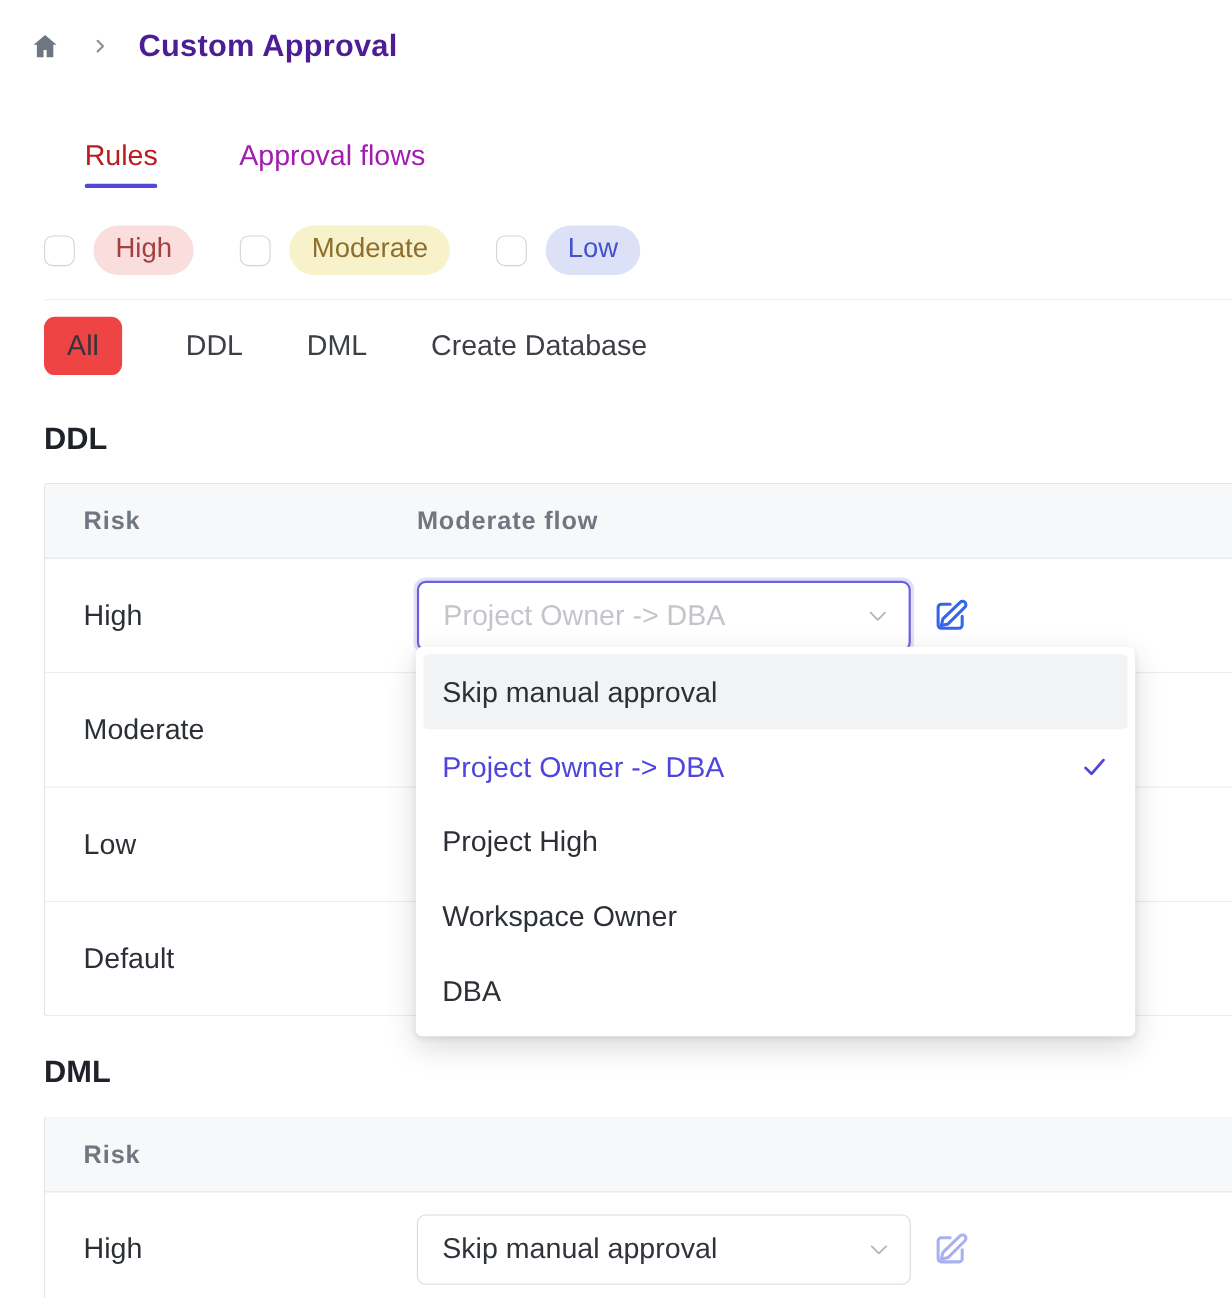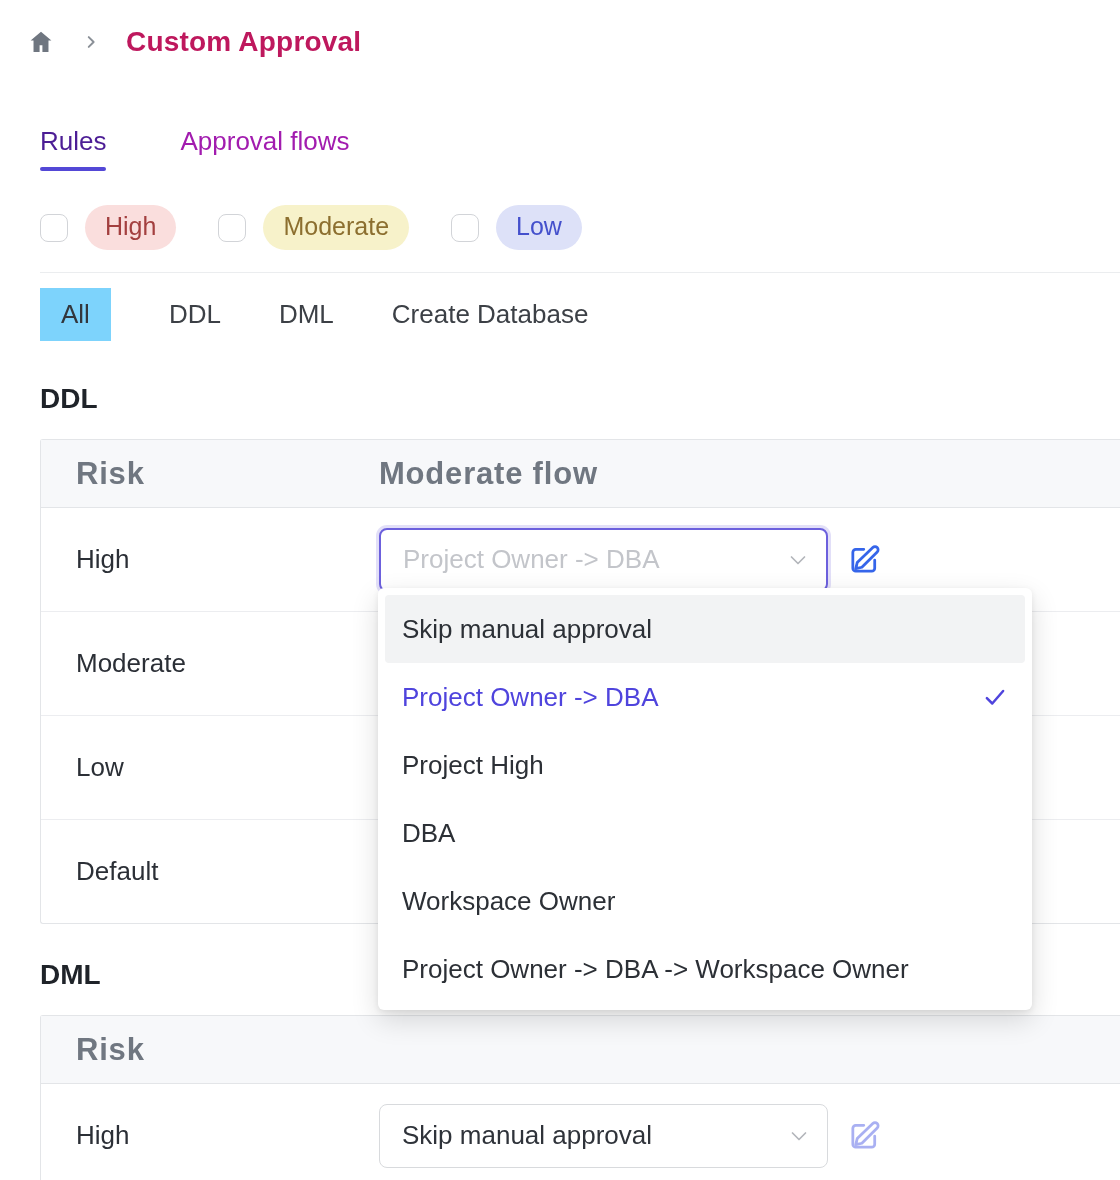--- a/index.html
+++ b/index.html
@@ -16,63 +16,63 @@
 
   
   .breadcrumb {
     display: flex;
     align-items: center;
     padding: 26px 0 0 28px;
     height: 32px;
   }
   .breadcrumb .home-icon { width: 26px; height: 26px; display: inline-flex; }
   .breadcrumb .crumb-chevron { width: 18px; height: 18px; margin: 0 26px 0 28px; display: inline-flex; }
-  .page-title { font-size: 28px; font-weight: 600; color: #be185d; letter-spacing: 0.2px; }
+  .page-title { font-size: 28px; font-weight: 600; color: #4c1d95; letter-spacing: 0.2px; }
 
   
   .tabs { margin: 68px 0 0 40px; display: flex; gap: 74px; }
   .tab { position: relative; font-size: 26px; font-weight: 500; color: #a21caf; padding-bottom: 14px; cursor: pointer; }
-  .tab.active { color: #4c1d95; }
+  .tab.active { color: #b91c1c; margin-left: 37px; }
   .tab .underline { position: absolute; left: 0; right: 0; bottom: 0; height: 4px; border-radius: 3px; background: #5348d6; }
 
   
   .risk-row { margin: 34px 0 0 40px; display: flex; align-items: center; gap: 42px; }
   .risk-item { display: flex; align-items: center; gap: 17px; cursor: pointer; }
   .checkbox {
     width: 28px; height: 28px; box-sizing: border-box;
     border: 1.5px solid #d2d4d8; border-radius: 8px; background: #fff;
   }
   .badge { font-size: 25px; line-height: 1; padding: 9px 20px 11px; border-radius: 999px; }
   .badge.high { background: #fadedd; color: #a33f3f; }
   .badge.moderate { background: #f7f2ca; color: #8c6f2f; }
   .badge.low { background: #dde1f8; color: #4450cc; }
 
   .divider { margin: 22px 0 0 40px; height: 1px; background: #ebedef; }
 
   
   .cat-row { margin: 15px 0 0 40px; display: flex; align-items: center; gap: 58px; }
   .cat { font-size: 26px; color: #3c4046; cursor: pointer; }
-  .cat.active { background: #7dd3fc; color: #32363c; padding: 11px 21px; border-radius: 0; }
+  .cat.active { background: #ef4444; color: #32363c; padding: 11px 21px; border-radius: 10px; }
 
   
   .section-title { margin: 42px 0 0 40px; font-size: 28px; font-weight: 700; color: #1f2329; }
   .section-title.dml { margin-top: 35px; }
   .rules-table {
     margin: 24px 0 0 40px;
     width: 1090px;
     border: 1px solid #e3e5e8;
     border-right: none;
     border-radius: 3px 0 0 3px;
     box-sizing: border-box;
   }
   .thead {
     display: flex; align-items: center; height: 67px;
     background: #f7f8fa; border-bottom: 1px solid #e3e5e8;
   }
-  .th { font-size: 31px; font-weight: 600; color: #707781; letter-spacing: 0.8px; }
+  .th { font-size: 23px; font-weight: 600; color: #707781; letter-spacing: 0.8px; }
   .col1 { width: 338px; padding-left: 35px; box-sizing: border-box; flex: none; }
   .tr { display: flex; align-items: center; height: 103px; border-bottom: 1px solid #ecedf0; }
   .tr:last-of-type { border-bottom: none; }
   .rules-table.dml .tr { border-bottom: 1px solid #ecedf0; }
   .td-risk { font-size: 26px; color: #2b2f36; }
   .flow-cell { display: flex; align-items: center; gap: 19px; }
 
   
   .select {
     width: 449px; height: 64px; box-sizing: border-box; background: #fff;
@@ -229,23 +229,20 @@
       <span class="check-icon">
         <svg viewBox="0 0 24 24" fill="none" stroke="#4f44dd" stroke-width="2.3" stroke-linecap="round" stroke-linejoin="round">
             <path d="M4.5 13 9.5 18 19.5 6.5"></path>
           </svg>
       </span>
     </div>
     <div class="menu-item">
       <span>Project High</span>
     </div>
     <div class="menu-item">
+      <span>Workspace Owner</span>
+    </div>
+    <div class="menu-item">
       <span>DBA</span>
     </div>
-    <div class="menu-item">
-      <span>Workspace Owner</span>
-    </div>
-    <div class="menu-item">
-      <span>Project Owner -&gt; DBA -&gt; Workspace Owner</span>
-    </div>
   </div>
 
 </div>
 
 </body></html>

